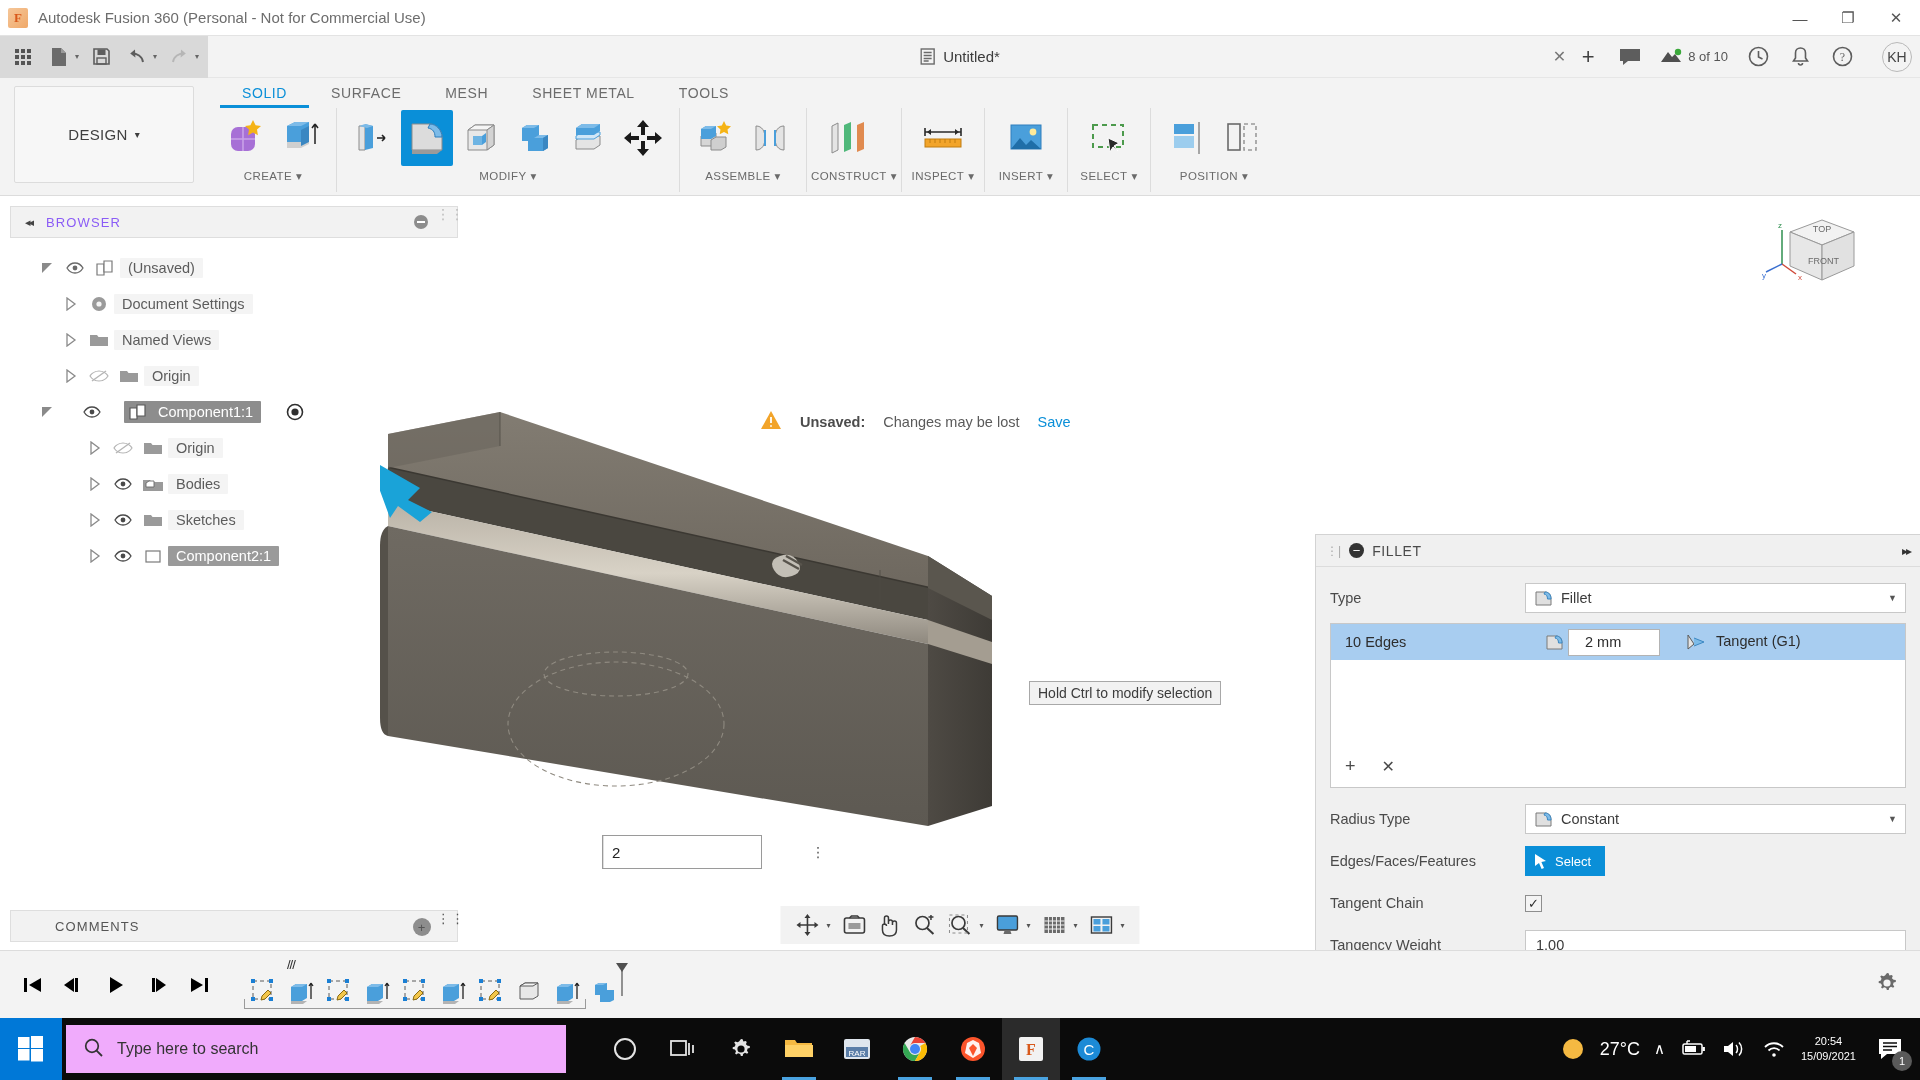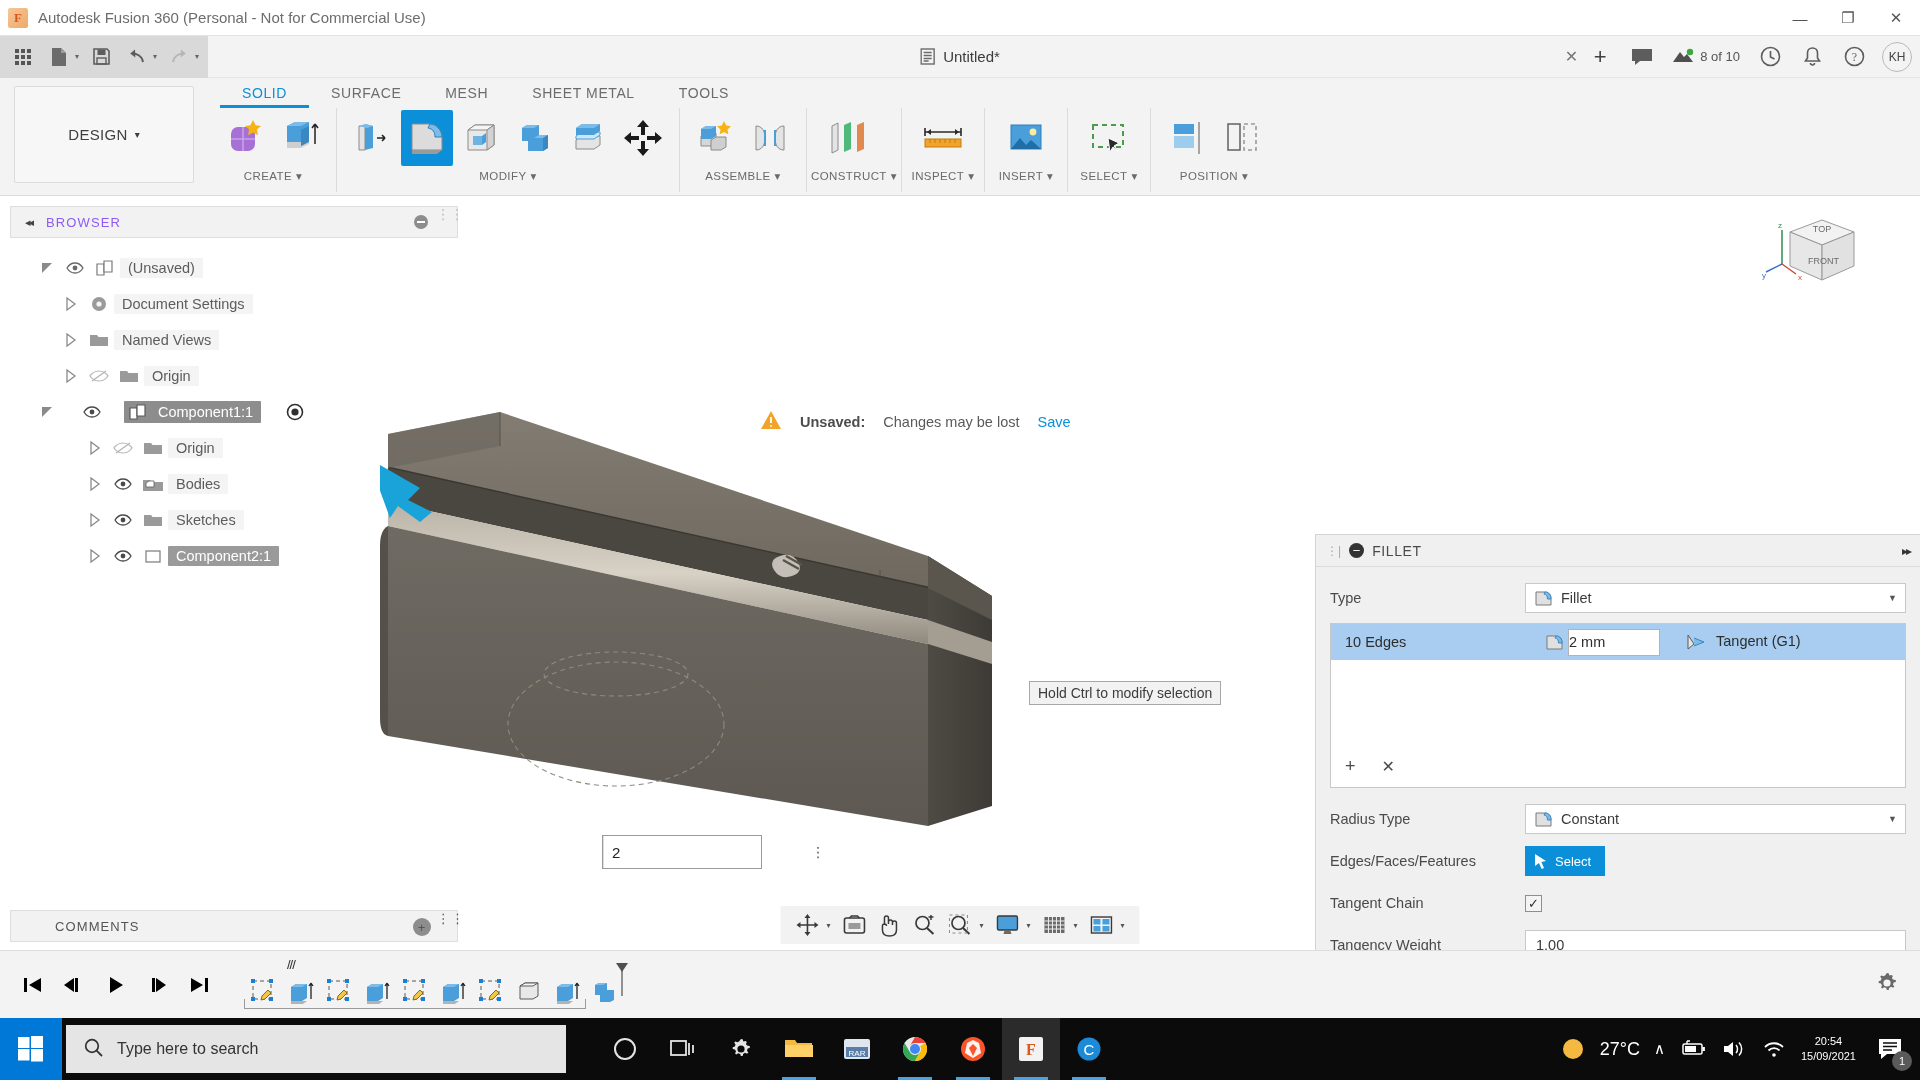--- a/index.html
+++ b/index.html
@@ -34,21 +34,21 @@
   .caret { font-size:8px;color:#666;margin-left:-3px;margin-right:3px; }
   .doc-tab {
     position:absolute;left:50%;transform:translateX(-50%);
     display:flex;align-items:center;gap:8px;height:42px;
   }
   .doc-tab-title { font-size:15px;color:#3c3c3c; }
   .q-right { position:absolute;right:0;display:flex;align-items:center;gap:2px;height:42px;padding-right:8px;}
   .q-right .qicon { width:40px; }
   .jobs { display:flex;align-items:center;gap:6px;padding:0 8px;height:34px;color:#555;font-size:13px;}
   .avatar { width:30px;height:30px;border-radius:50%;background:#f3f3f3;border:1px solid #b9b9b9;
-            display:flex;align-items:center;justify-content:center;font-size:12px;color:#444;margin-left:6px;}
+            display:flex;align-items:center;justify-content:center;font-size:14px;color:#444;margin-left:18px;}
   .tab-close { font-size:16px;color:#777;margin-left:20px;}
   
   #ribbon { height:118px;background:#f3f3f3;display:flex;position:relative;border-bottom:1px solid #dcdcdc;}
   #design-box { width:180px;margin:8px 8px 12px 14px;border:1px solid #dcdcdc;border-radius:2px;
                 display:flex;align-items:center;justify-content:center;background:#f7f7f7;}
   #design-label { font-size:15px;color:#3f3f3f;letter-spacing:.3px; }
   #ribbon-main { flex:1;position:relative; }
   #tabstrip { display:flex;align-items:flex-end;height:30px;padding-left:18px;gap:0; }
   .rtab { padding:0 22px;font-size:14px;color:#6c6c6c;height:26px;line-height:22px;letter-spacing:.6px;}
   .rtab.active { color:#0a8fd8;border-bottom:3px solid #0a8fd8;font-weight:normal;}
@@ -131,40 +131,40 @@
              padding:0 8px;gap:8px;font-size:14.5px;color:#3b3b3b;}
   .fselect .dc { margin-left:auto;font-size:9px;color:#555;}
   .finput { height:30px;background:#fff;border:1px solid #c8c8c8;display:flex;align-items:center;
             padding:0 10px;font-size:14.5px;color:#3b3b3b;}
   #edge-list { border:1px solid #c8c8c8;background:#fff;height:165px;margin:4px 0 10px 0;
                display:flex;flex-direction:column;}
   #edge-row { background:#a8cdf0;height:36px;display:flex;align-items:center;padding-left:14px;}
   #edge-row .ecount { font-size:14.5px;color:#2d2d2d;width:200px;}
   #edge-row .eicon { margin-right:4px;display:flex;}
   #edge-row .evalue { width:92px;height:27px;background:#fff;border:1px solid #b3b3b3;
-                      display:flex;align-items:center;padding-left:0;font-size:14.5px;color:#2d2d2d;}
+                      display:flex;align-items:center;padding-left:16px;font-size:14.5px;color:#2d2d2d;}
   #edge-row .etangent { display:flex;align-items:flex-start;gap:8px;margin-left:26px;font-size:14.5px;color:#2d2d2d;}
   #edge-actions { margin-top:auto;display:flex;align-items:center;gap:26px;padding:0 0 10px 14px;
                   font-size:18px;color:#4a4a4a;}
   .fcheck { width:17px;height:17px;border:1px solid #8e8e8e;background:#f4f4f4;
             display:flex;align-items:center;justify-content:center;font-size:13px;color:#2d2d2d;}
   
   #timeline { height:68px;background:#f3f3f3;border-top:1px solid #dcdcdc;display:flex;
               align-items:center;position:relative;}
   .tl-nav { display:flex;align-items:center;gap:6px;padding-left:14px;}
   .tlb { width:36px;height:40px;display:flex;align-items:center;justify-content:center;color:#2d2d2d;}
   #tl-features { display:flex;align-items:flex-end;margin-left:26px;position:relative;height:56px;}
   .feat { width:38px;height:44px;display:flex;align-items:center;justify-content:center;position:relative;}
   #tl-underline { position:absolute;left:0;bottom:4px;height:10px;border-left:1px solid #9a9a9a;
                   border-right:1px solid #9a9a9a;border-bottom:1px solid #9a9a9a;}
   #tl-gear { position:absolute;right:20px;color:#6a6a6a;}
   
   #taskbar { height:62px;background:#0b0b0b;display:flex;align-items:center;position:relative;}
   #startbtn { width:62px;height:62px;background:#0078d7;display:flex;align-items:center;justify-content:center;}
-  #search { margin-left:4px;width:500px;height:48px;background:#e5e5e5;display:flex;align-items:center;
+  #search { margin-left:4px;width:500px;height:48px;background:#f0abfc;display:flex;align-items:center;
             gap:14px;padding-left:18px;}
   #search .sicon{color:#333;}
   #search .stext{font-size:16px;color:#333;}
   .tbicon { width:58px;height:62px;display:flex;align-items:center;justify-content:center;position:relative;}
   .tbicon.active::after,.tbicon.run::after{content:"";position:absolute;bottom:0;left:12px;right:12px;
                                             height:3px;background:#4aa3e0;}
   .tbicon.active{background:#2b2b2b;}
   #tray { position:absolute;right:0;display:flex;align-items:center;gap:14px;padding-right:10px;color:#fff;}
   #tray .temp{font-size:18px;color:#fff;}
   #clock{font-size:11px;color:#fff;text-align:center;line-height:1.35;}

